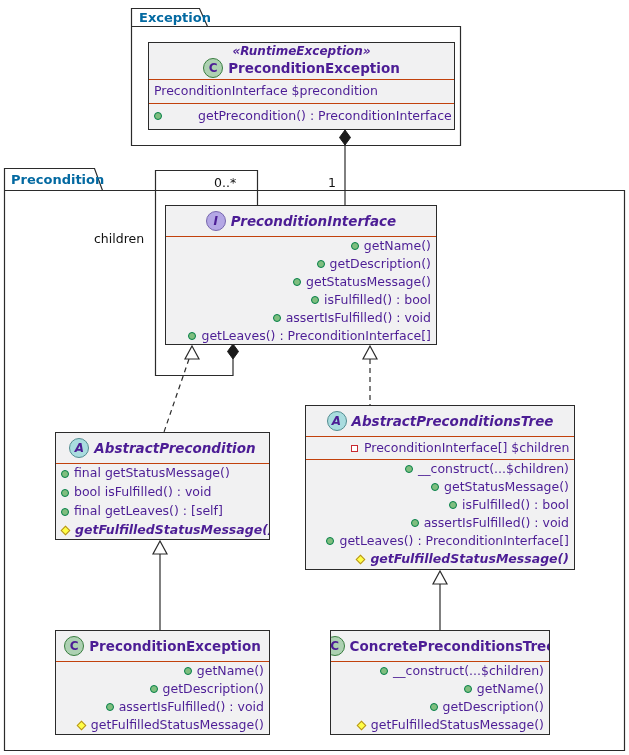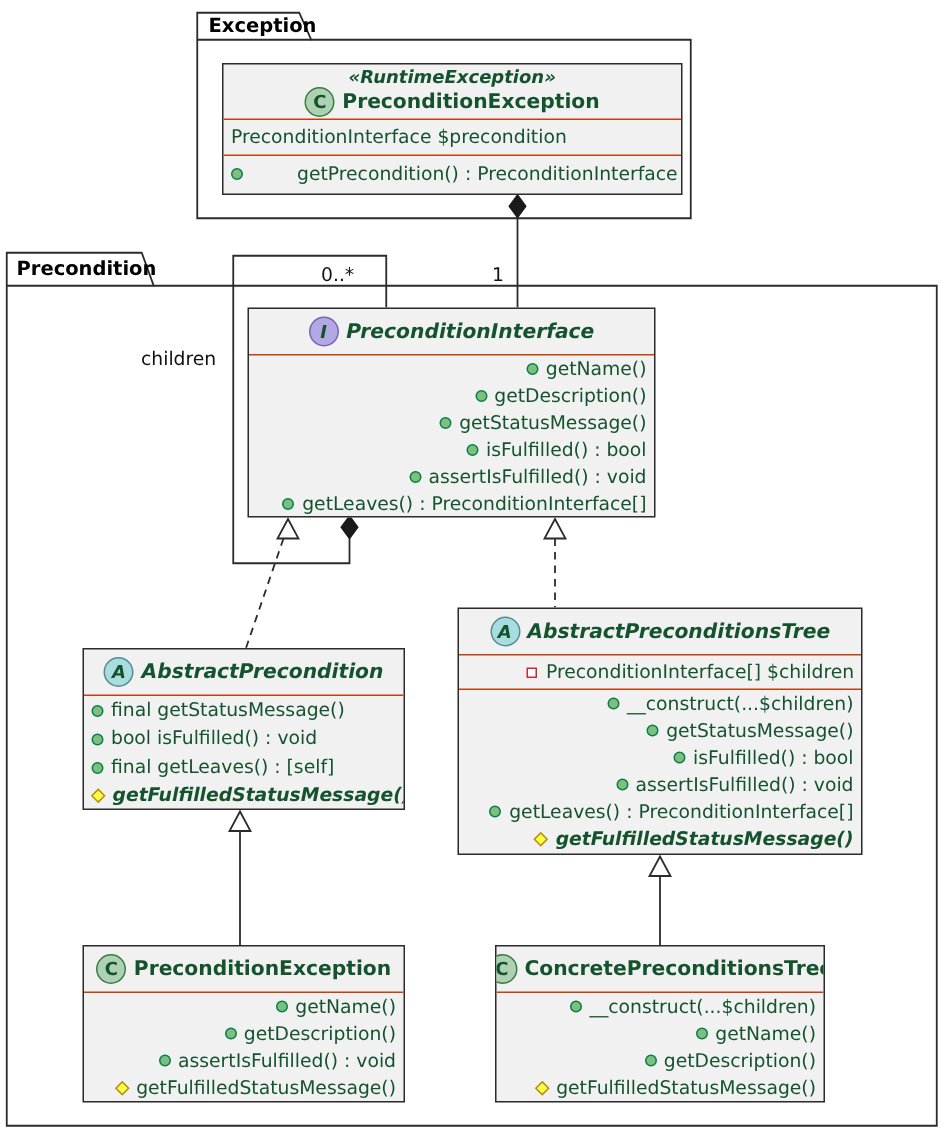--- a/index.html
+++ b/index.html
@@ -1,20 +1,20 @@
 <!DOCTYPE html>
 <html><head>
 <meta charset="utf-8">
 <style>
   * { box-sizing: border-box; }
   body { margin: 0; background: #ffffff; font-family: "DejaVu Sans", "Liberation Sans", sans-serif; }
   #canvas { position: relative; width: 629px; height: 755px; background: #ffffff; overflow: hidden; }
   #edges { position: absolute; left: 0; top: 0; }
 
-  .box { position: absolute; background: #F1F1F2; border: 1.2px solid #2B2B2B; overflow: hidden; color: #14532d; }
+  .box { position: absolute; background: #F1F1F2; border: 1.2px solid #2B2B2B; overflow: hidden; color: #4c1d95; }
   .hdr { display: flex; flex-direction: column; justify-content: center; align-items: center; padding: 2px 4px; }
   .name-row { display: flex; align-items: center; justify-content: center; gap: 5px; }
   .spot { width: 20px; height: 20px; border-radius: 50%; display: flex; align-items: center; justify-content: center;
           font-size: 12px; font-weight: bold; border: 1px solid #555; flex: 0 0 auto; line-height: 1; }
   .spot.C { background: #ADD1B2; border-color: #387D3F; }
   .spot.I { background: #B4A7E5; border-color: #7666AE; font-style: italic; }
   .spot.A { background: #A9DCDF; border-color: #528C90; font-style: italic; }
   .cname { font-weight: bold; font-size: 13.5px; }
   .it { font-style: italic; }
   .stereo { font-size: 12px; font-style: italic; font-weight: bold; line-height: 14px; }
@@ -26,21 +26,21 @@
   .r22 .member { height: 22px; padding-left: 44px; }
   .r23 .member { height: 23px; }
   .r24 .member { height: 24px; gap: 36px; }
 
   .ic { flex: 0 0 auto; }
   .ic.pub  { width: 8px; height: 8px; border-radius: 50%; background: #7FBE7F; border: 1px solid #038048; }
   .ic.prot { width: 7px; height: 7px; background: #FFFF44; border: 1px solid #B38D22; transform: rotate(45deg); margin: 0 1px; }
   .ic.privf{ width: 7px; height: 7px; background: #ffffff; border: 1.2px solid #C82930; margin: 0 1px; }
   .abs { font-style: italic; font-weight: bold; }
 
-  .pkg-label  { position: absolute; font-weight: bold; font-size: 13px; color: #000000; }
+  .pkg-label  { position: absolute; font-weight: bold; font-size: 13px; color: #0369a1; }
   .edge-label { position: absolute; font-size: 12.5px; color: #111; }
 </style>
 </head>
 <body>
 
 <div id="canvas">
 
   <svg id="edges" width="629" height="755" viewBox="0 0 629 755">
 
     <path d="M131.5,8.5 L199.5,8.5 L207.5,26.5 L460.5,26.5 L460.5,145.5 L131.5,145.5 Z" fill="#ffffff" stroke="#2B2B2B" stroke-width="1.2"></path>

